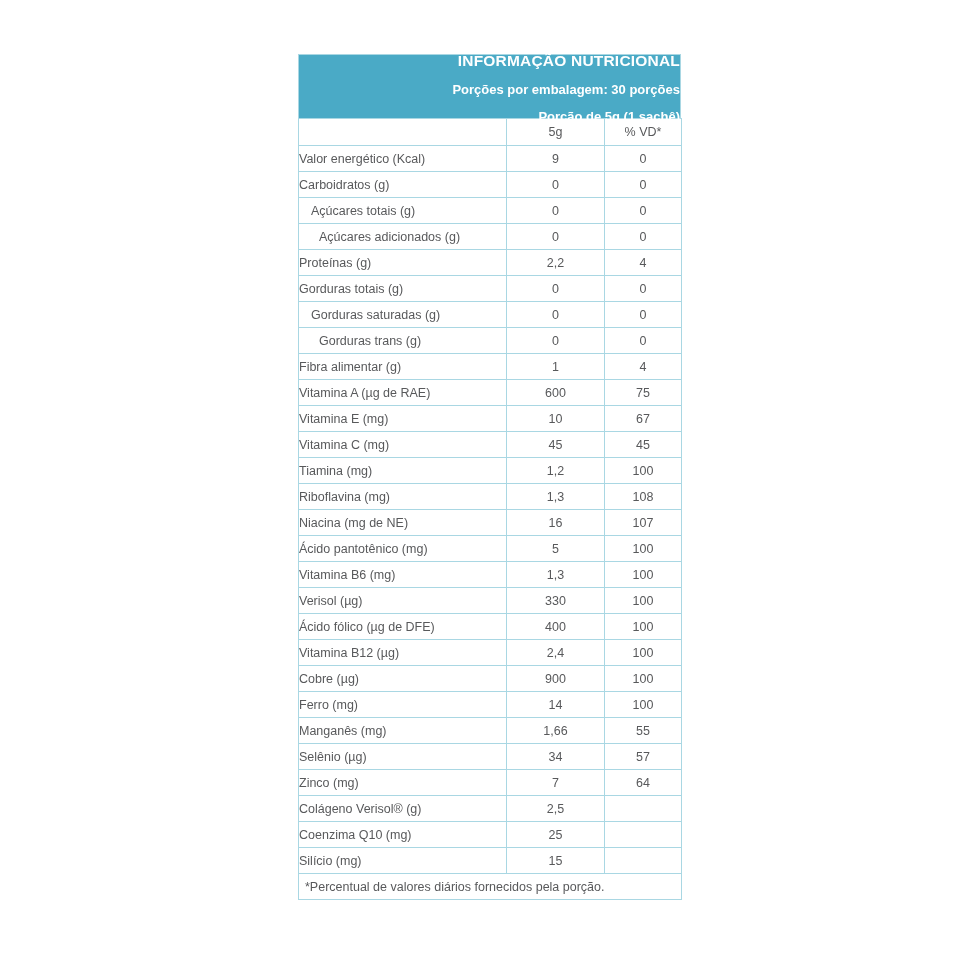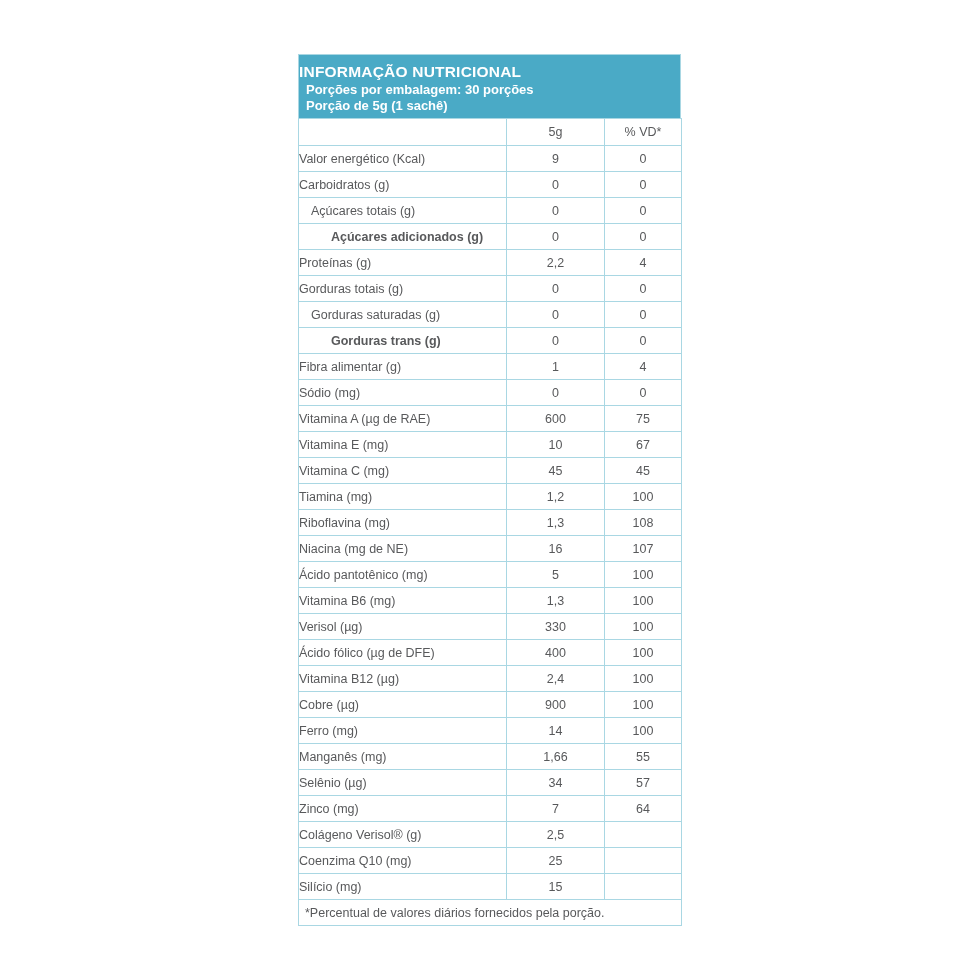--- a/index.html
+++ b/index.html
@@ -27,23 +27,23 @@
     top:54px;
     width:383px;
   }
   .table-header{
     background:var(--header-bg);
     border:1.5px solid var(--border);
     border-bottom:none;
     height:64px;
     display:flex;
     flex-direction:column;
-    align-items:flex-start;
+    align-items:flex-end;
     justify-content:center;
-    gap:1px;
+    gap:12px;
     color:var(--header-text);
     text-align:center;
     padding-top:2px;
   }
   .t-title{
     font-size:15.5px;
     font-weight:bold;
     letter-spacing:.2px;
   }
   .t-sub{
@@ -67,21 +67,21 @@
   }
   thead th{ height:27px; }
   col.w-label{ width:208px; }
   col.w-amt{ width:98px; }
   col.w-dv{ width:77px; }
   .c-label{
     text-align:left;
   }
   .c-amt,.c-dv{ text-align:center; }
   td.indent-1{ padding-left:12px; }
-  td.indent-2{ padding-left:32px;font-weight:bold; }
+  td.indent-2{ padding-left:20px; }
   tfoot td{
     text-align:left;
     padding-left:6px;
     font-size:12.5px;
   }
 </style>
 </head>
 <body>
 
 <div class="page">
@@ -146,25 +146,20 @@
             <td class="c-label indent-2">Gorduras trans (g)</td>
             <td class="c-amt">0</td>
             <td class="c-dv">0</td>
           </tr>
           <tr>
             <td class="c-label">Fibra alimentar (g)</td>
             <td class="c-amt">1</td>
             <td class="c-dv">4</td>
           </tr>
           <tr>
-            <td class="c-label">Sódio (mg)</td>
-            <td class="c-amt">0</td>
-            <td class="c-dv">0</td>
-          </tr>
-          <tr>
             <td class="c-label">Vitamina A (µg de RAE)</td>
             <td class="c-amt">600</td>
             <td class="c-dv">75</td>
           </tr>
           <tr>
             <td class="c-label">Vitamina E (mg)</td>
             <td class="c-amt">10</td>
             <td class="c-dv">67</td>
           </tr>
           <tr>

